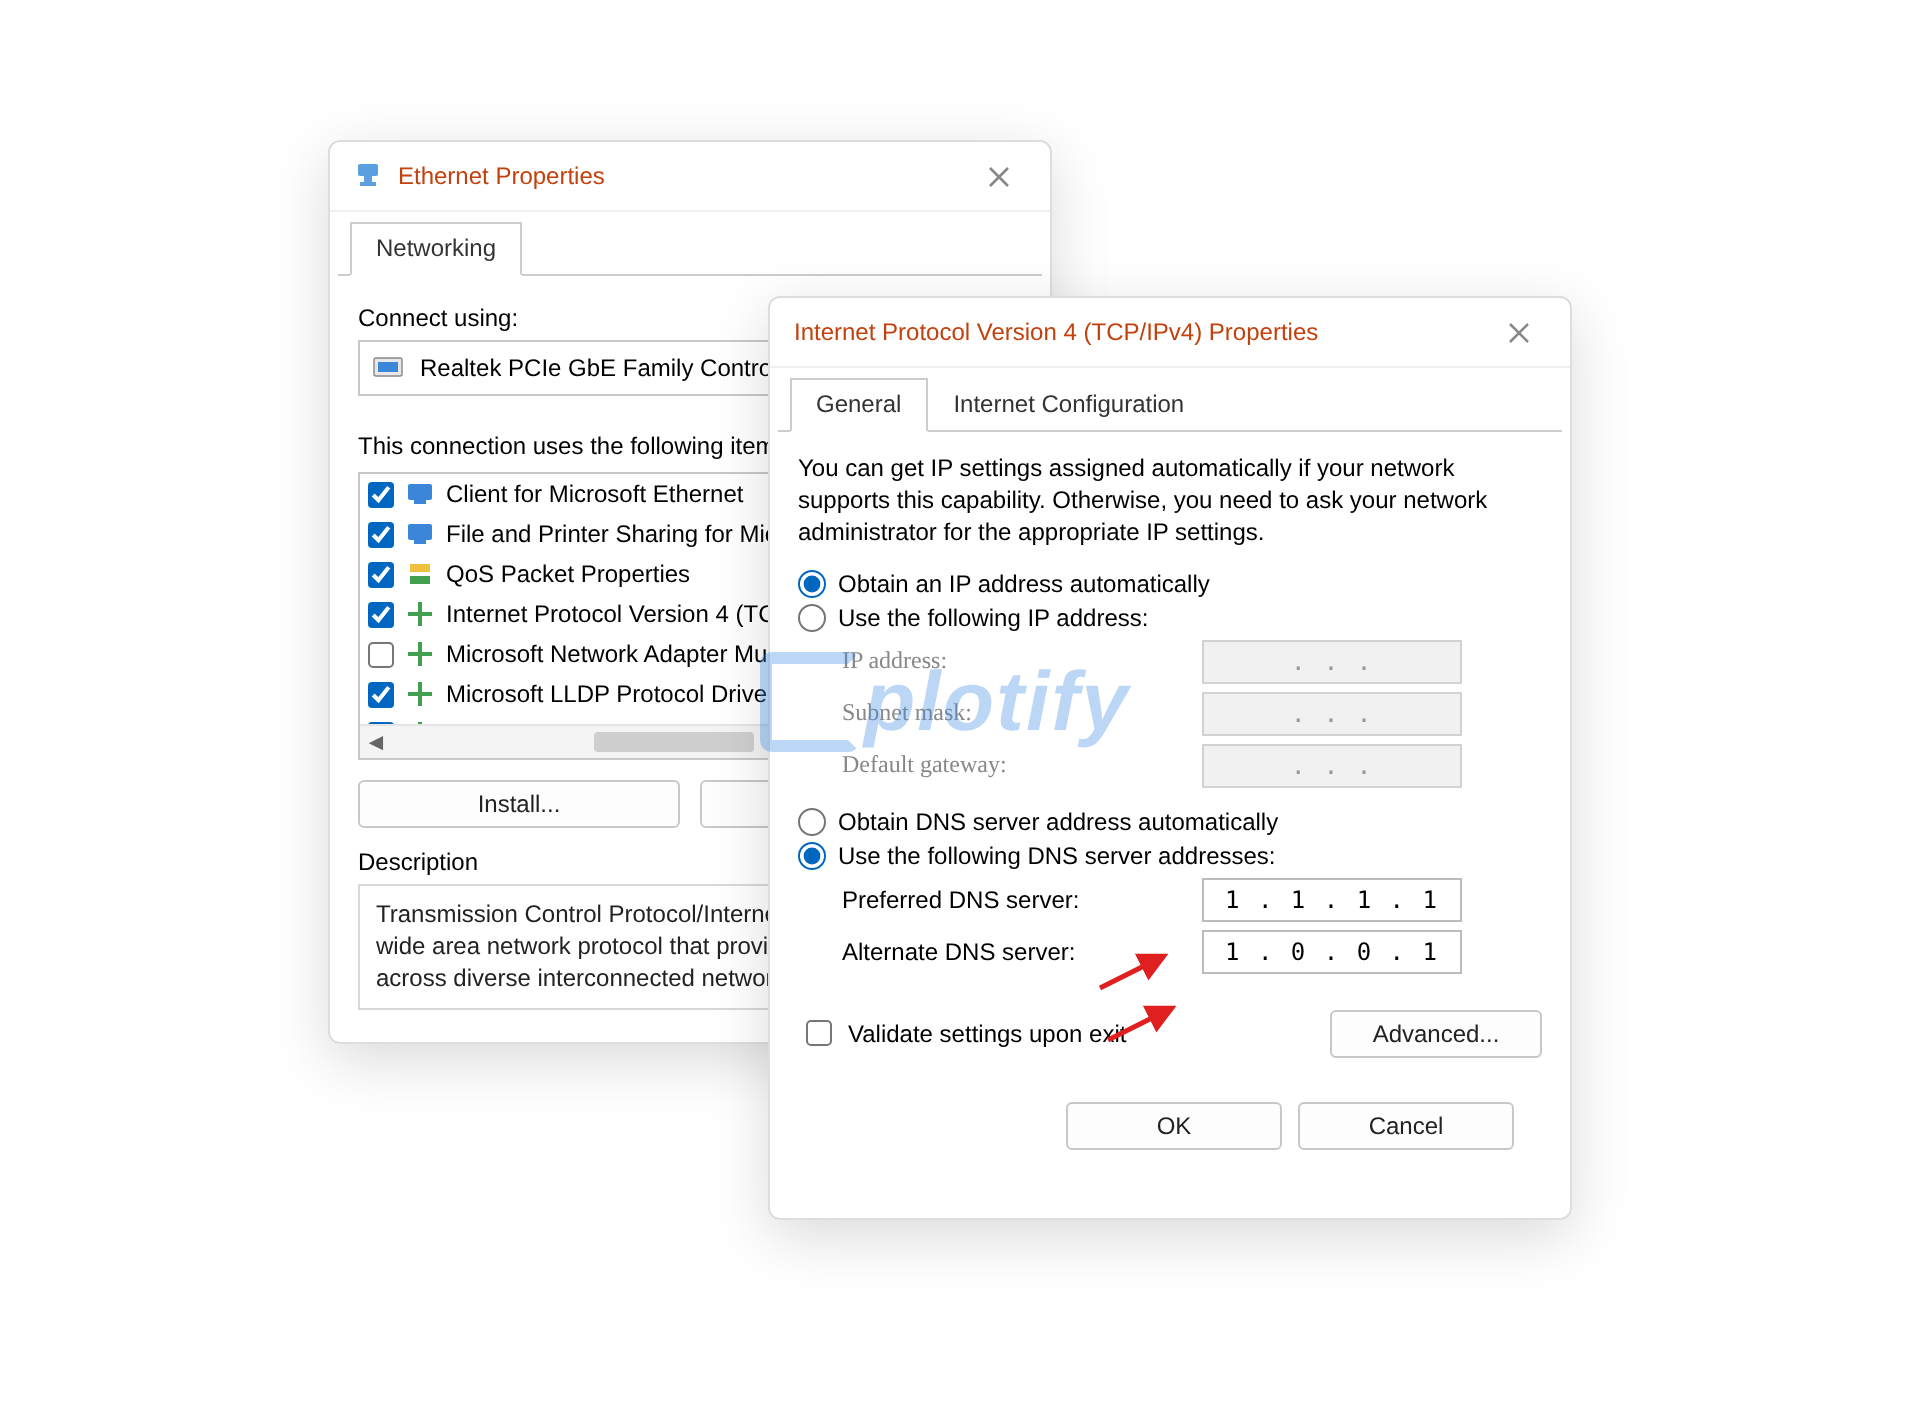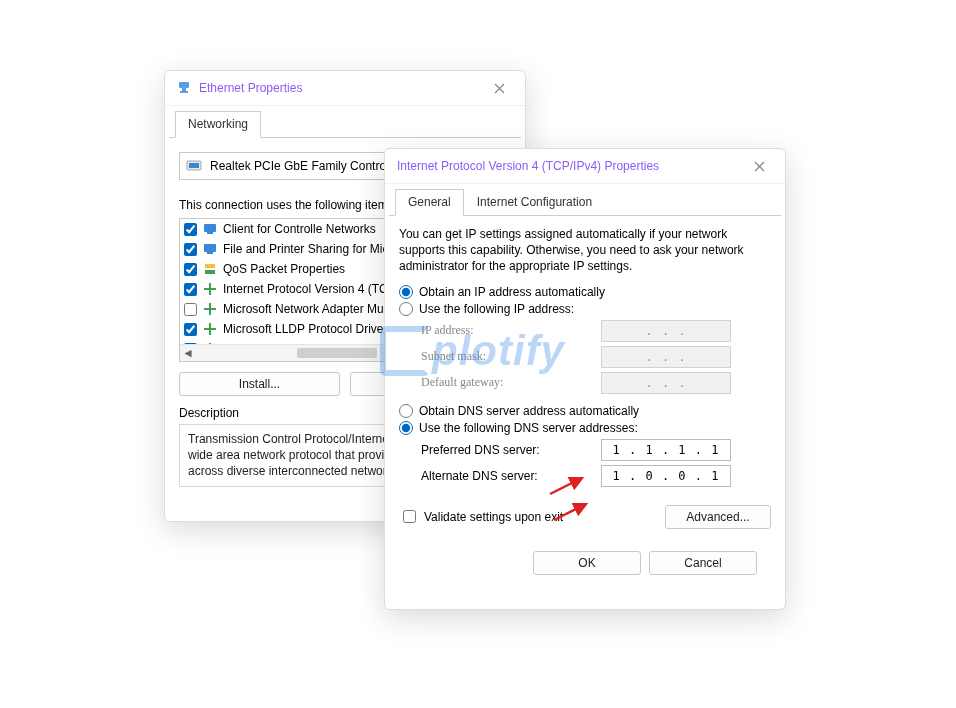--- a/index.html
+++ b/index.html
@@ -19,21 +19,21 @@
     background: #fff;
     border: 1px solid #ddd;
     border-radius: 6px;
     box-shadow: 0 8px 30px rgba(0,0,0,0.15);
   }
   .titlebar {
     display: flex;
     align-items: center;
     height: 34px;
     padding: 0 8px 0 12px;
-    color: #8b5cf6;
+    color: #c2410c;
     font-size: 12px;
     border-bottom: 1px solid #f0f0f0;
   }
   .titlebar .ti-icon { margin-right: 8px; display:inline-flex; }
   .titlebar .ti-close {
     margin-left: auto;
     width: 36px; height: 28px;
     display: flex; align-items:center; justify-content:center;
     color:#888;
   }
@@ -179,20 +179,21 @@
     <span class="ti-close">
       <svg width="11" height="11" viewBox="0 0 11 11">
           <path d="M1 1 L10 10 M10 1 L1 10" stroke="#888" stroke-width="1.3"></path>
         </svg>
     </span>
   </div>
   <div class="tab-strip">
     <div class="tab active">Networking</div>
   </div>
   <div class="pane-body">
+    <div class="label" style="margin-top:4px;">Connect using:</div>
     <div class="adapter-box">
       <span class="net-icon">
         <svg width="16" height="14" viewBox="0 0 16 14">
             <rect x="1" y="2" width="14" height="9" rx="1" fill="#e8e8e8" stroke="#888" stroke-width="0.7"></rect>
             <rect x="3" y="4" width="10" height="5" fill="#3b86d8"></rect>
           </svg>
       </span>
       <span>Realtek PCIe GbE Family Controlle</span>
     </div>
 
@@ -201,21 +202,21 @@
       <div style="position:absolute; left:0; top:0; right:16px; bottom:16px; overflow:hidden;">
 
         <div class="row">
           <input type="checkbox" class="cb" checked="" style="">
           <span class="ic">
               <svg width="14" height="14">
                 <rect x="1" y="2" width="12" height="8" fill="#3b86d8" rx="1"></rect>
                 <rect x="4" y="10" width="6" height="2" fill="#3b86d8"></rect>
               </svg>
             </span>
-          <span>Client for Controlle Networks</span>
+          <span>Client for Microsoft Ethernet</span>
         </div>
         <div class="row">
           <input type="checkbox" class="cb" checked="" style="">
           <span class="ic">
               <svg width="14" height="14">
                 <rect x="1" y="2" width="12" height="8" fill="#3b86d8" rx="1"></rect>
                 <rect x="4" y="10" width="6" height="2" fill="#3b86d8"></rect>
               </svg>
             </span>
           <span>File and Printer Sharing for Micr</span>

